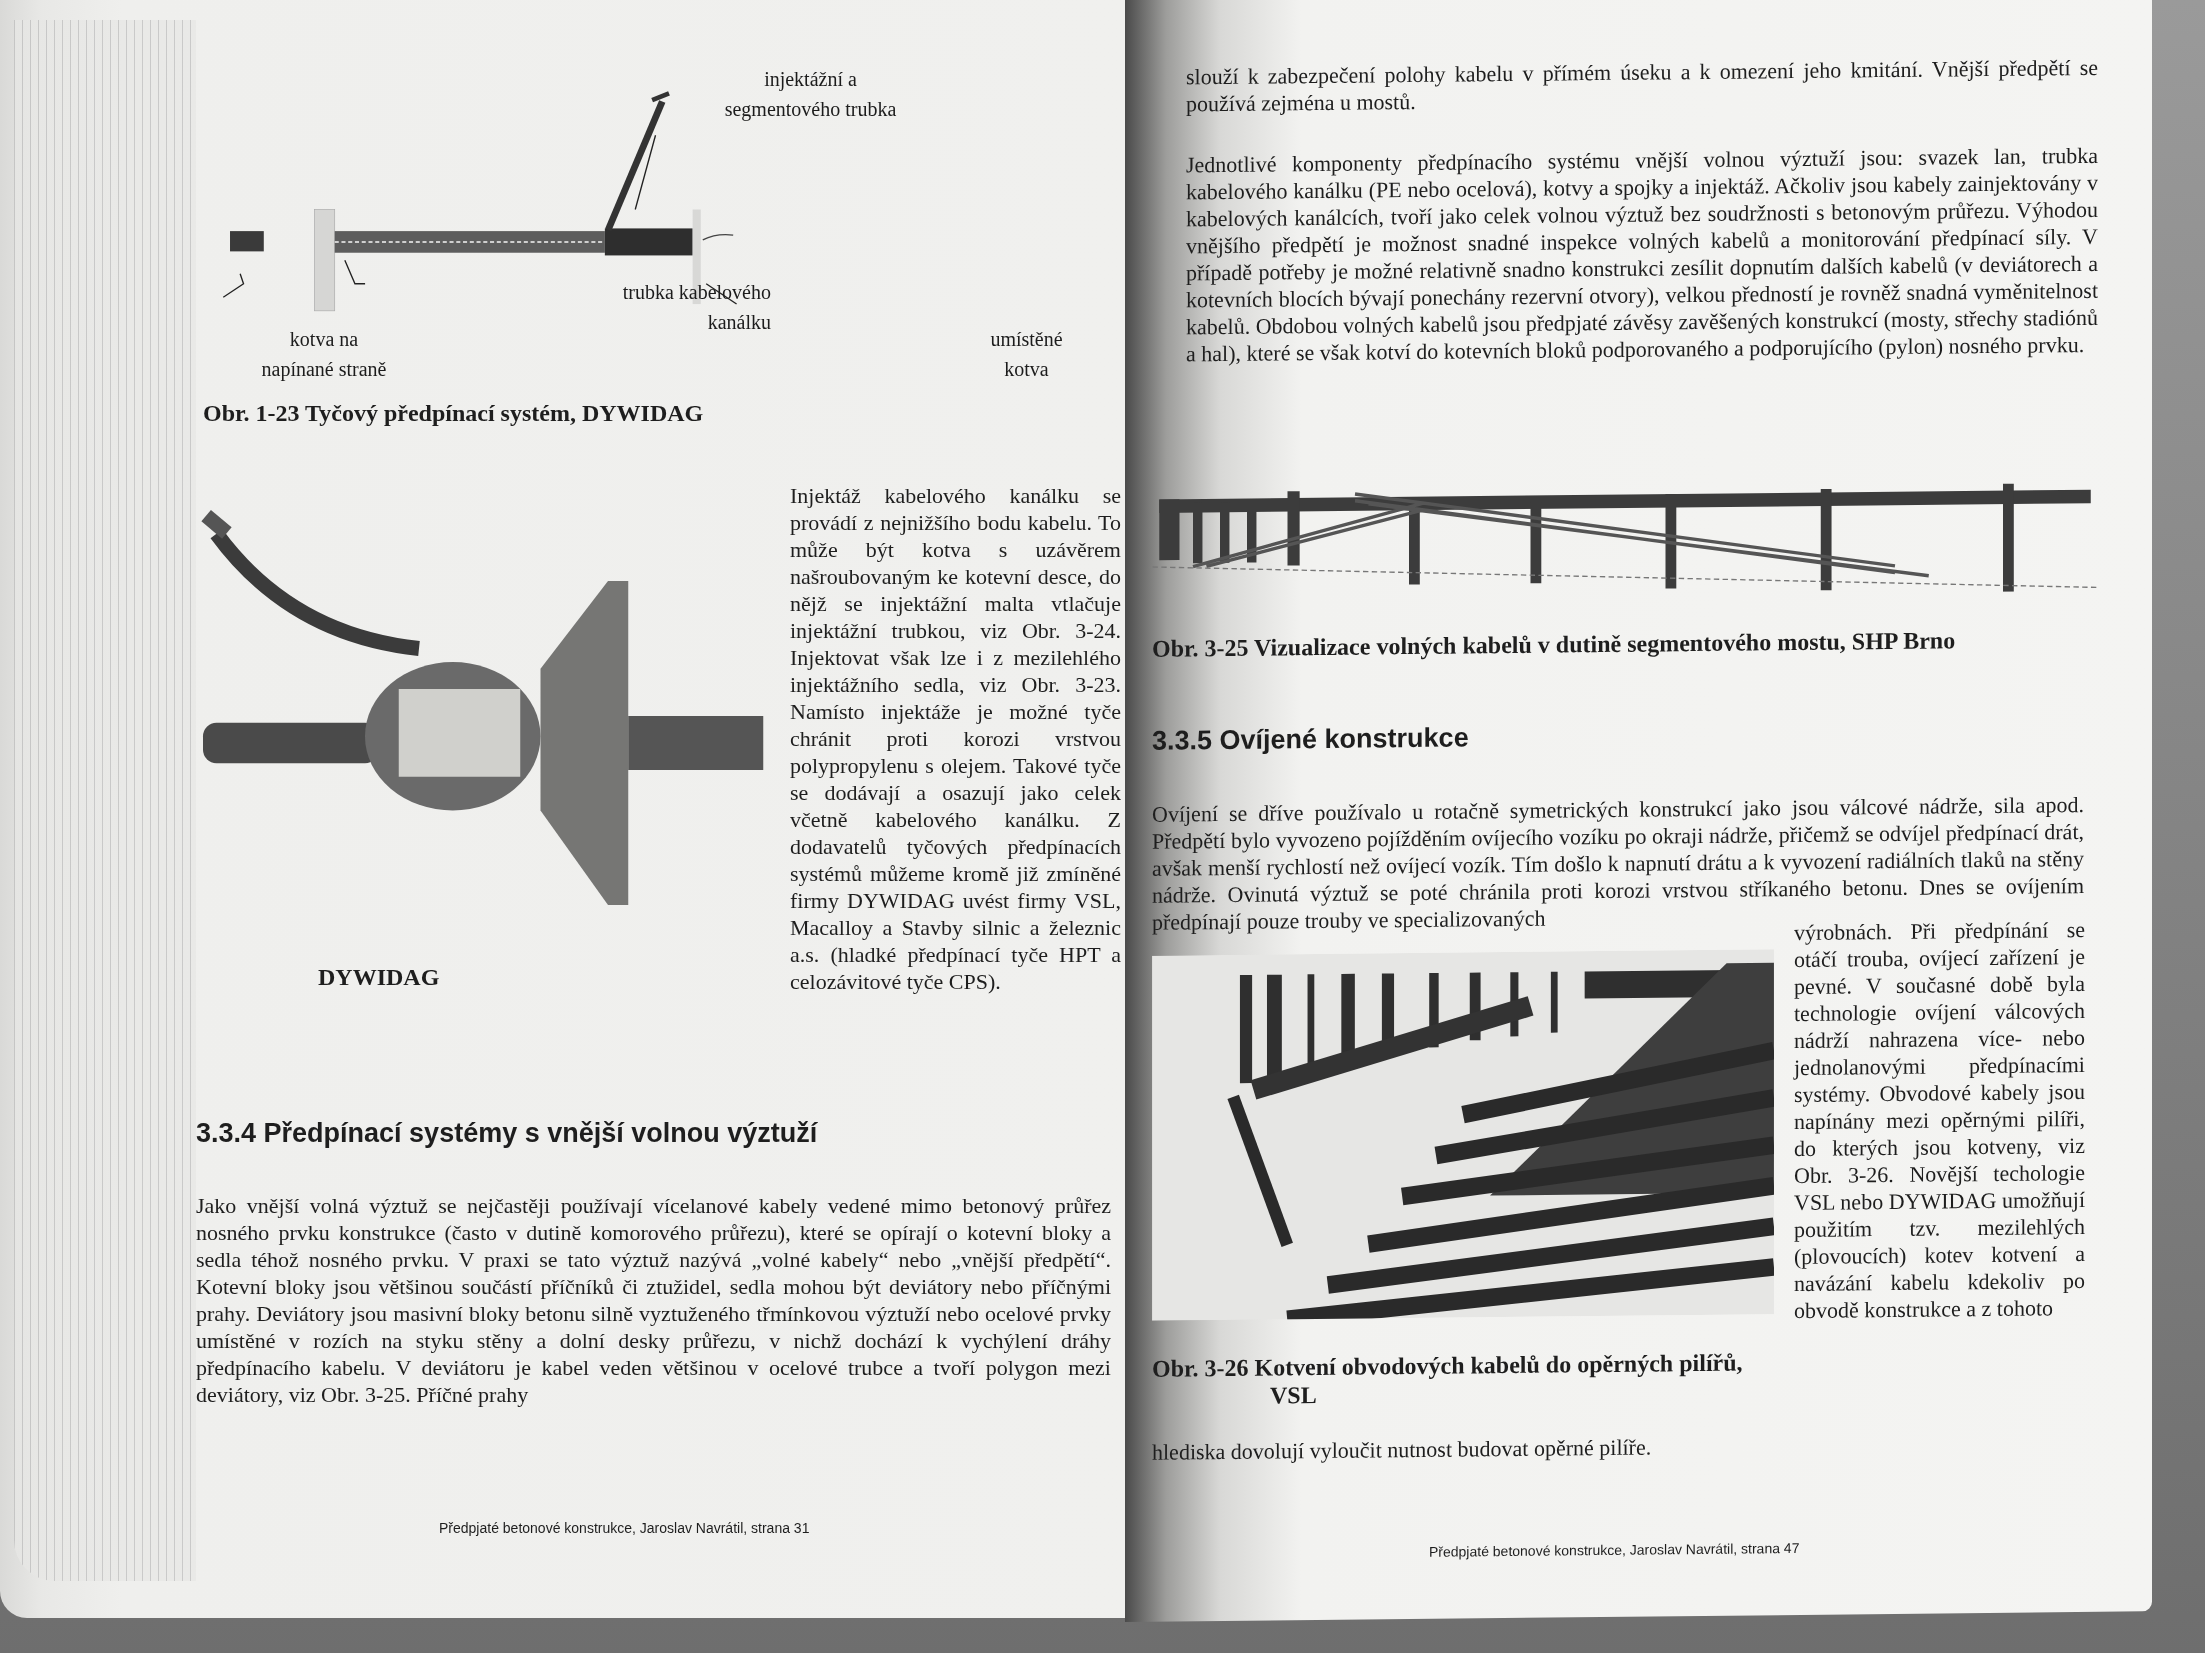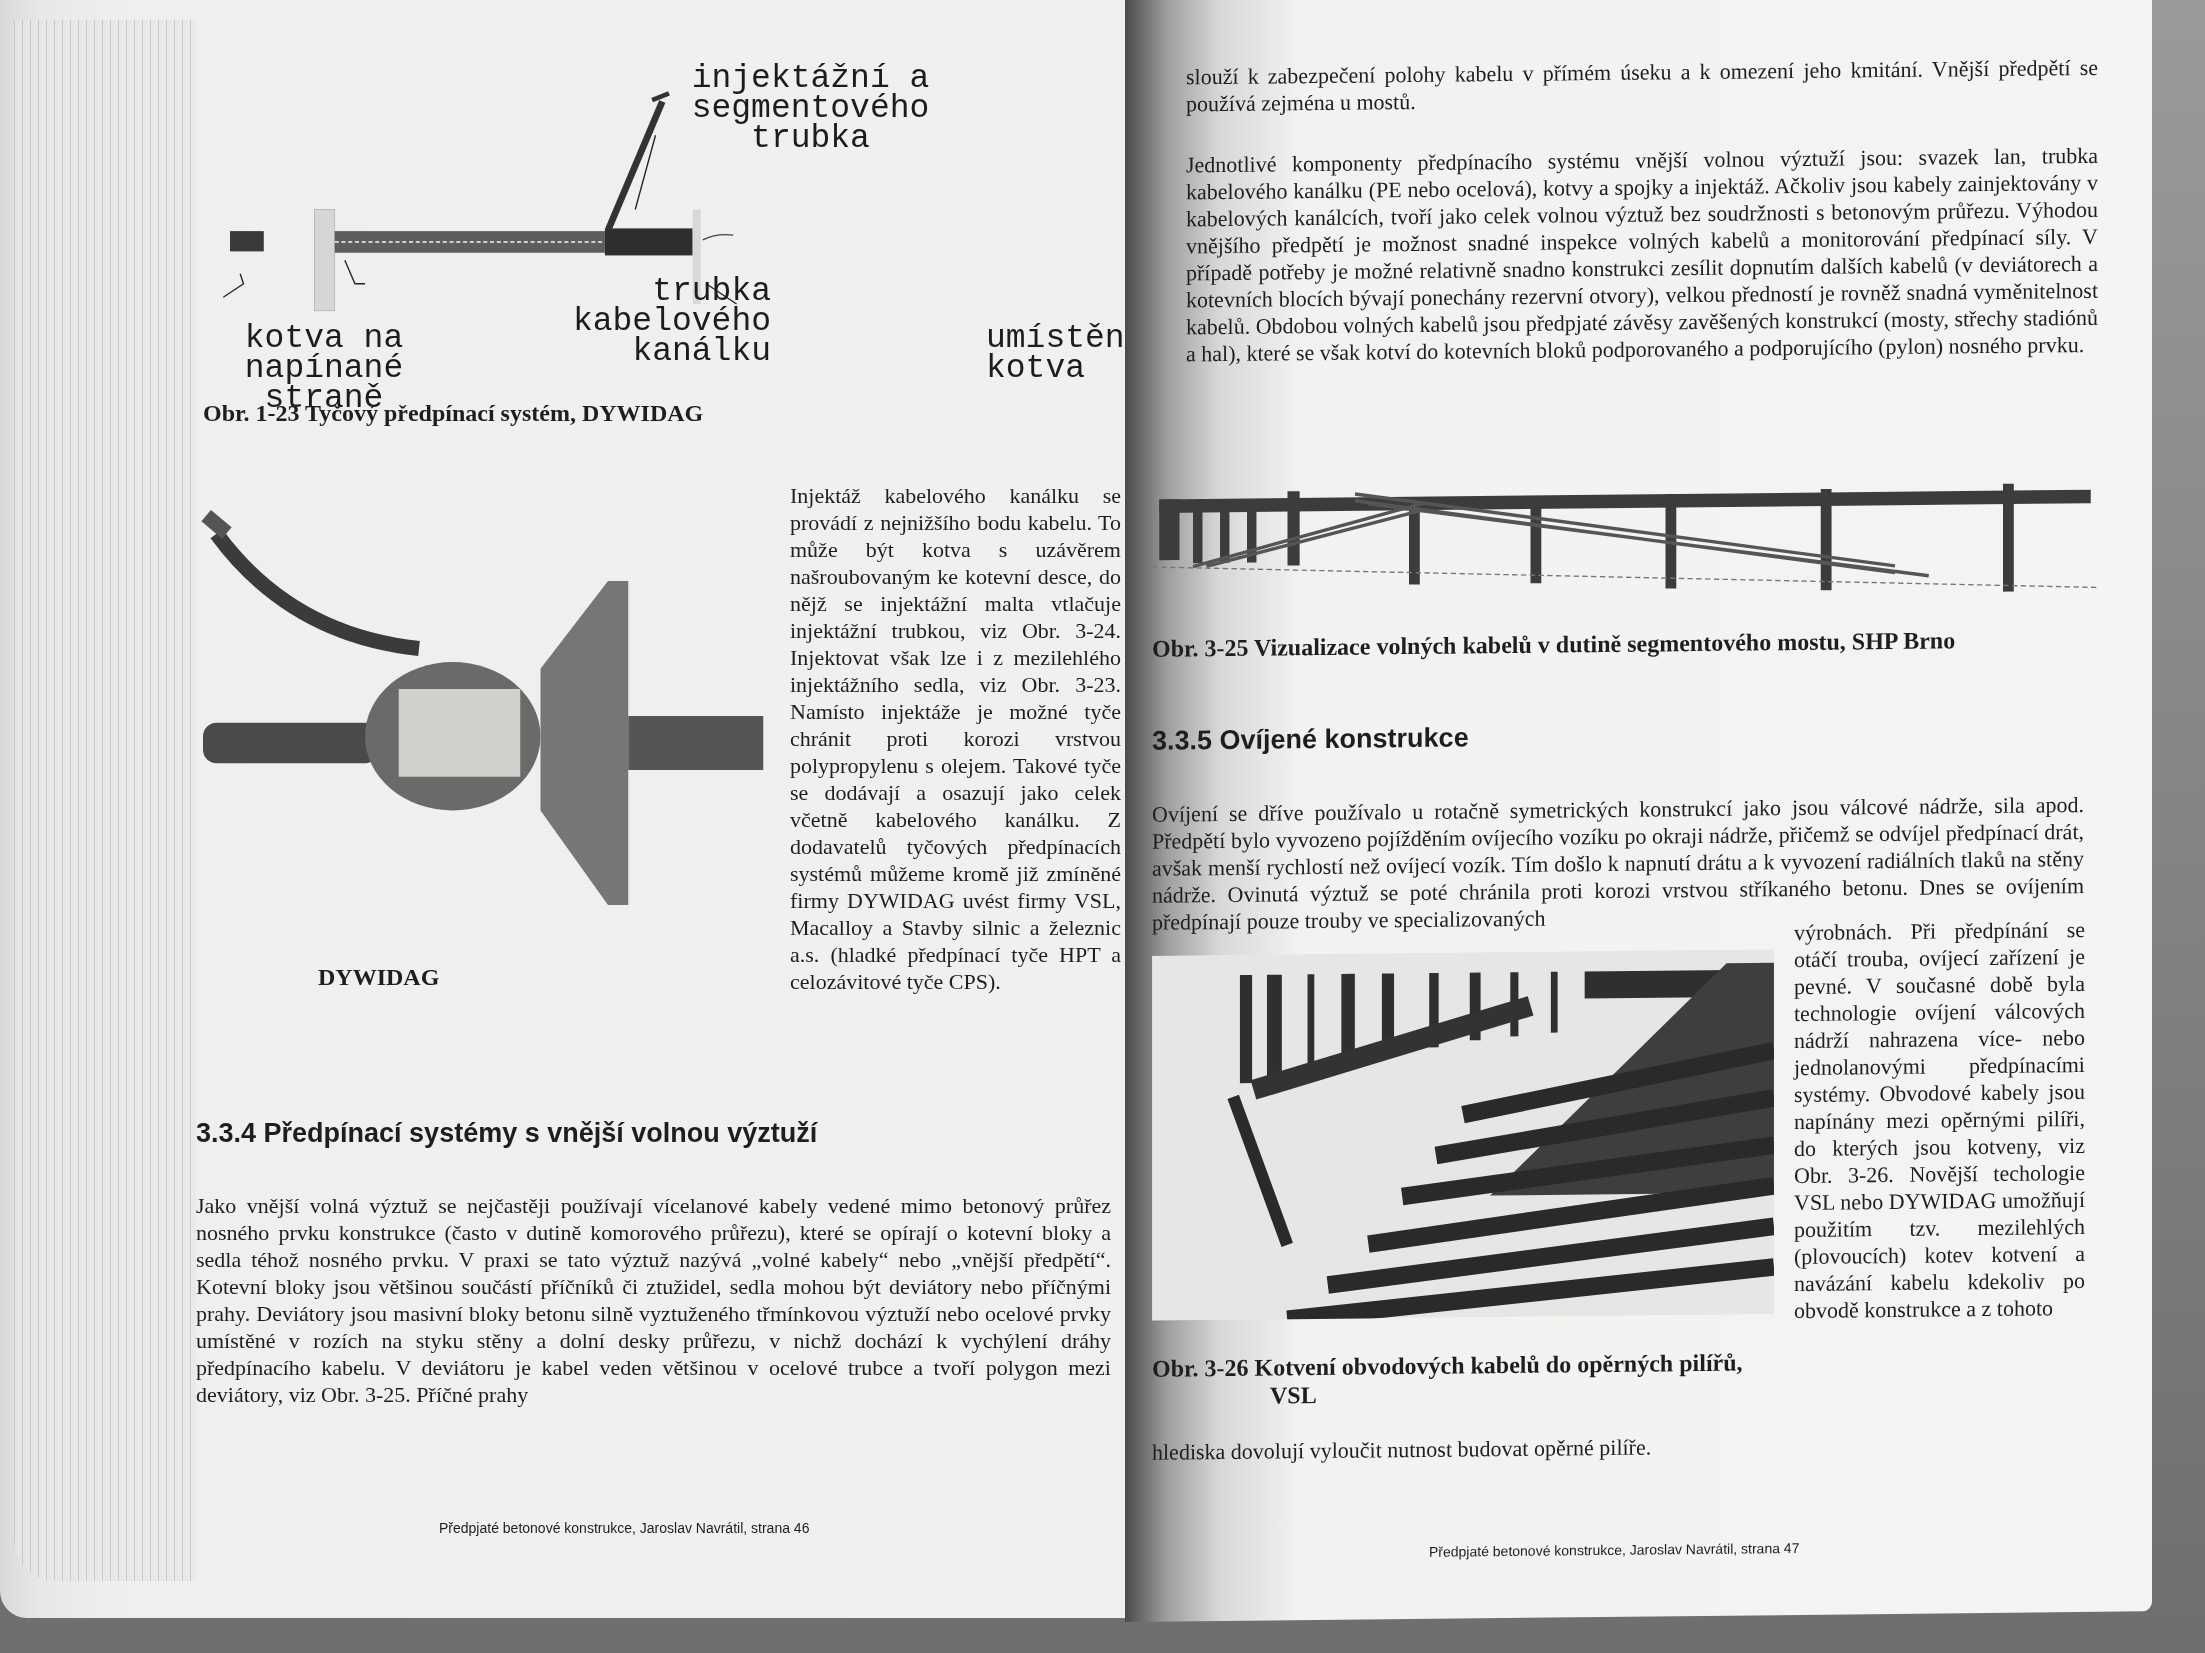--- a/index.html
+++ b/index.html
@@ -15,21 +15,21 @@
   #page-left { left:0; top:0; width:1142px; height:1618px;
     background:linear-gradient(90deg,#d9d9d7 0px,#e8e8e6 41px,#efefed 122px,#f0f0ee 100%);
     border-radius:0 0 0 27px; }
   #page-right { left:1125px; top:0; width:1027px; height:1622px;
     background:linear-gradient(90deg,#4a4a4a 0px,#9d9d9b 41px,#d8d8d6 95px,#f2f2f0 176px,#f4f4f2 100%);
     transform:skewY(-0.6deg); transform-origin:0 0; border-radius:0 0 9.5px 0; }
   .stack { position:absolute; left:13.5px; top:20px; width:182px; height:1561px;
     background:repeating-linear-gradient(90deg,#bdbdbd 0 1.4px,#e7e7e5 1.4px 8px);
     border-radius:0 0 0 41px; opacity:.75; }
   .abs { position:absolute; }
-  .lbl { font-family:Liberation Mono, monospace; font-size:33px; line-height:30px; color:#1c1c1c; }
+  .lbl { font-family:Liberation Serif, serif; font-size:20px; line-height:30px; color:#1c1c1c; }
   .cap { font-weight:bold; font-size:24px; line-height:28px; }
   .body { font-size:22px; line-height:27px; text-align:justify; }
   .body p { margin:0; }
   .h3 { font-family:"Liberation Sans", sans-serif; font-weight:bold; font-size:27px; }
   .foot { font-family:"Liberation Sans", sans-serif; font-size:14px; }
   svg { position:absolute; }
 </style>
 </head>
 <body>
 
@@ -85,21 +85,21 @@
   </div>
 
   <div class="abs body" style="left:790px;top:482px;width:331px">
     <p>Injektáž kabelového kanálku se provádí z nejnižšího bodu kabelu. To může být kotva s uzávěrem našroubovaným ke kotevní desce, do nějž se injektážní malta vtlačuje injektážní trubkou, viz Obr.  3-24. Injektovat však lze i z mezilehlého injektážního sedla, viz Obr.  3-23. Namísto injektáže je možné tyče chránit proti korozi vrstvou polypropylenu s olejem. Takové tyče se dodávají a osazují jako celek včetně kabelového kanálku. Z dodavatelů tyčových předpínacích systémů můžeme kromě již zmíněné firmy DYWIDAG uvést firmy VSL, Macalloy a Stavby silnic a železnic a.s. (hladké předpínací tyče HPT a celozávitové tyče CPS).</p>
   </div>
 
   <div class="abs h3" style="left:196px;top:1118px">3.3.4  Předpínací systémy s vnější volnou výztuží</div>
   <div class="abs body" style="left:196px;top:1192px;width:915px">
     <p>Jako vnější volná výztuž se nejčastěji používají vícelanové kabely vedené mimo betonový průřez nosného prvku konstrukce (často v dutině komorového průřezu), které se opírají o kotevní bloky a sedla téhož nosného prvku. V praxi se tato výztuž nazývá „volné kabely“ nebo „vnější předpětí“. Kotevní bloky jsou většinou součástí příčníků či ztužidel, sedla mohou být deviátory nebo příčnými prahy. Deviátory jsou masivní bloky betonu silně vyztuženého třmínkovou výztuží nebo ocelové prvky umístěné v rozích na styku stěny a dolní desky průřezu, v nichž dochází k vychýlení dráhy předpínacího kabelu. V deviátoru je kabel veden většinou v ocelové trubce a tvoří polygon mezi deviátory, viz Obr.  3-25. Příčné prahy</p>
   </div>
-  <div class="abs foot" style="left:439px;top:1520px">Předpjaté betonové konstrukce, Jaroslav Navrátil, strana 46</div>
+  <div class="abs foot" style="left:439px;top:1520px">Předpjaté betonové konstrukce, Jaroslav Navrátil, strana 31</div>
 </div>
 
 <div class="page" id="page-right">
   <div class="abs body" style="left:61px;top:64px;width:912px">
     <p>slouží k zabezpečení polohy kabelu v přímém úseku a k omezení jeho kmitání. Vnější předpětí se používá zejména u mostů.</p>
   </div>
   <div class="abs body" style="left:61px;top:152px;width:912px">
     <p>Jednotlivé komponenty předpínacího systému vnější volnou výztuží jsou: svazek lan, trubka kabelového kanálku (PE nebo ocelová), kotvy a spojky a injektáž. Ačkoliv jsou kabely zainjektovány v kabelových kanálcích, tvoří jako celek volnou výztuž bez soudržnosti s betonovým průřezu. Výhodou vnějšího předpětí je možnost snadné inspekce volných kabelů a monitorování předpínací síly. V případě potřeby je možné relativně snadno konstrukci zesílit dopnutím dalších kabelů (v deviátorech a kotevních blocích bývají ponechány rezervní otvory), velkou předností je rovněž snadná vyměnitelnost kabelů. Obdobou volných kabelů jsou předpjaté závěsy zavěšených konstrukcí (mosty, střechy stadiónů a hal), které se však kotví do kotevních bloků podporovaného a podporujícího (pylon) nosného prvku.</p>
   </div>
 

